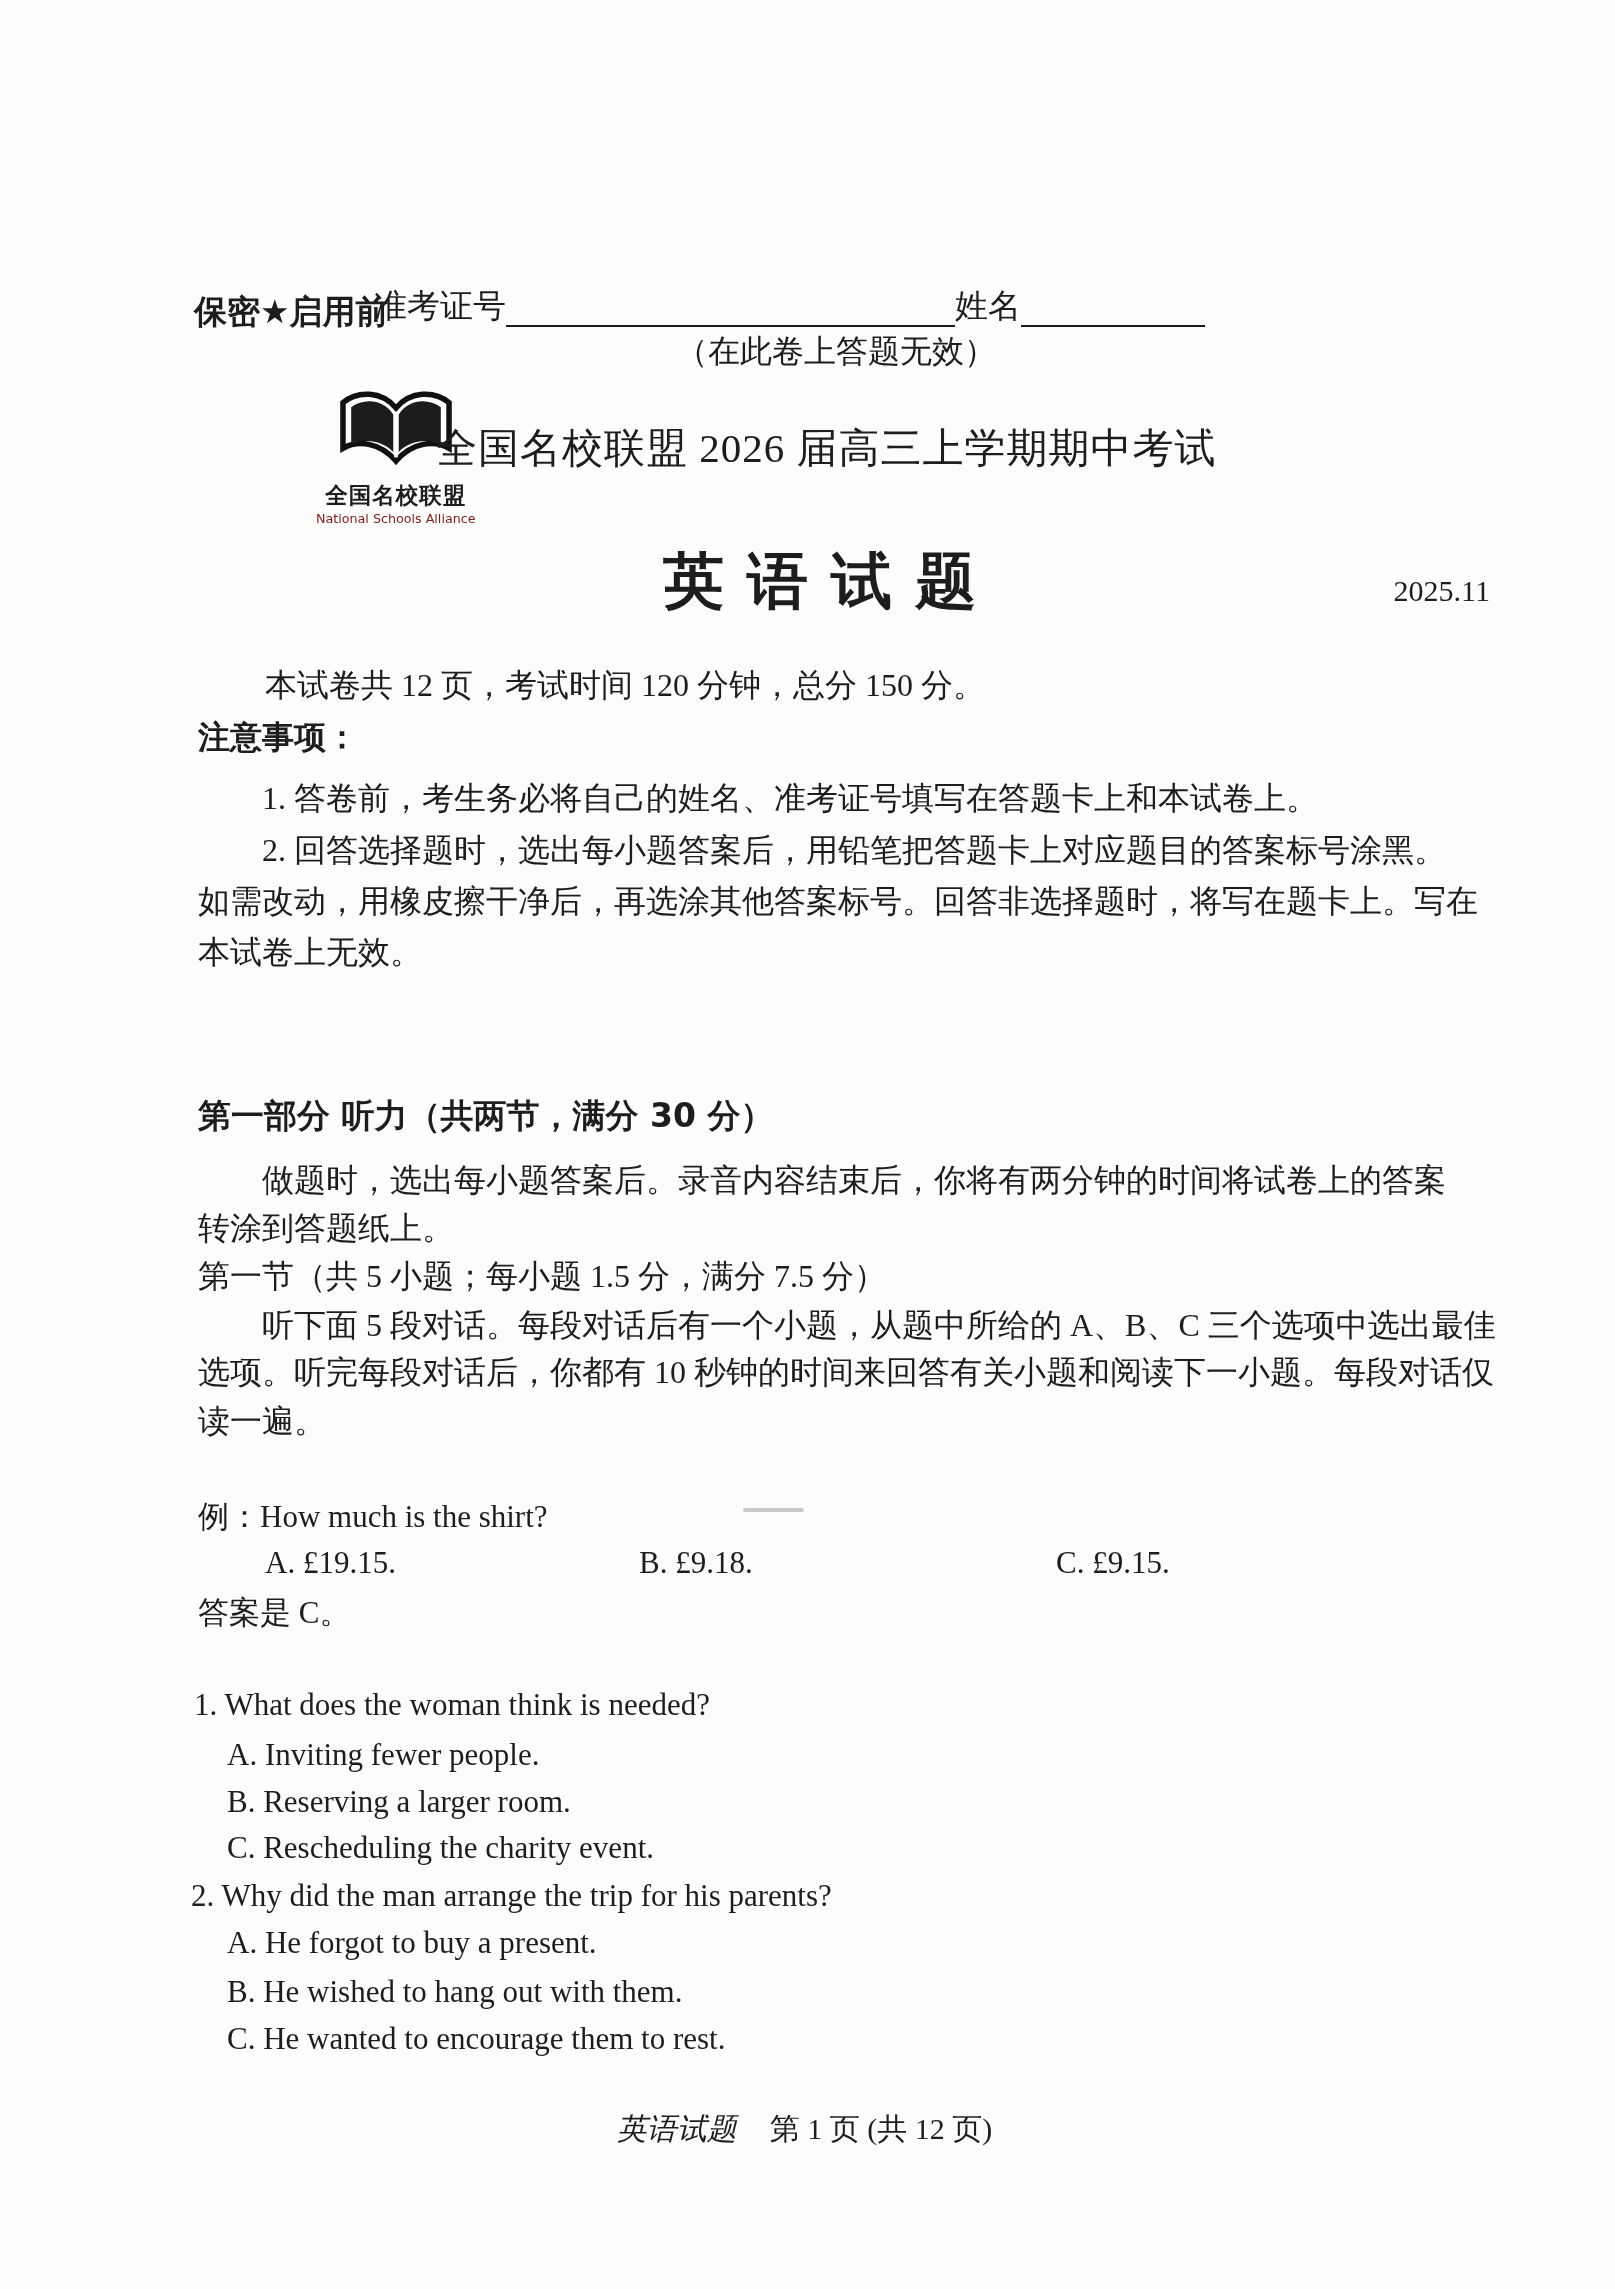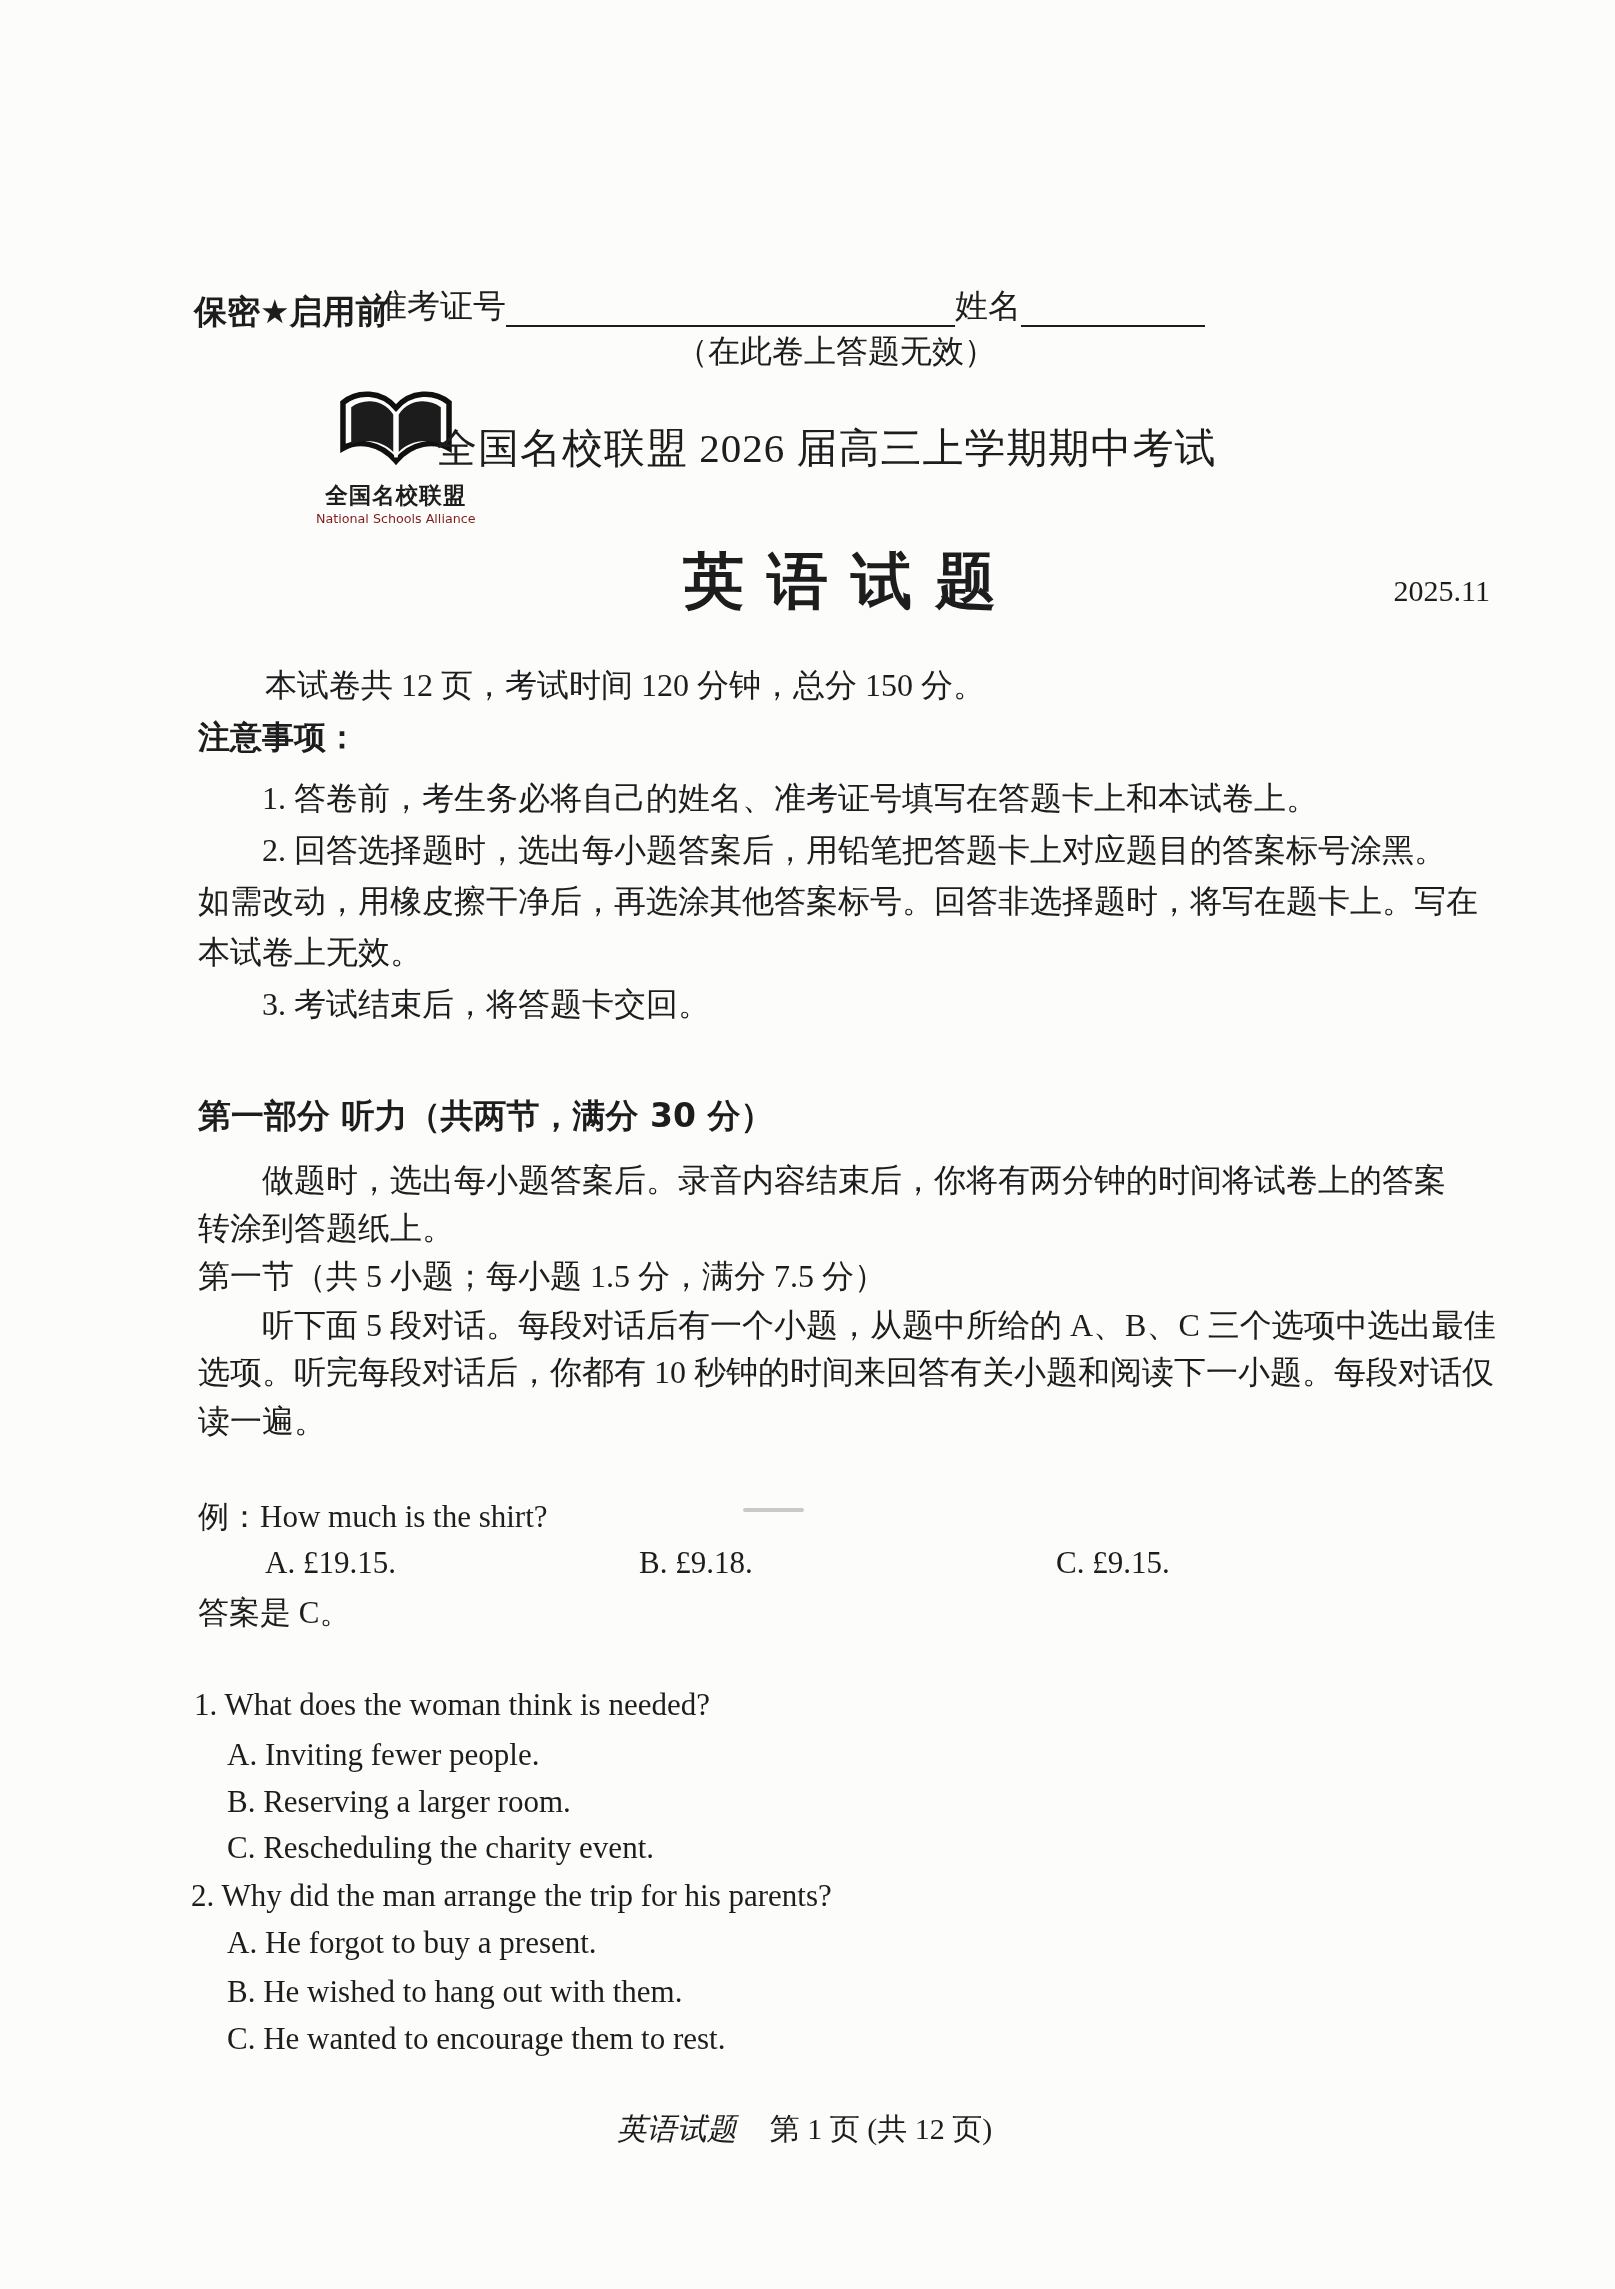--- a/index.html
+++ b/index.html
@@ -9,21 +9,21 @@
     margin:0 auto;
     background:#fcfcfb;
     color:#1d1d1d;
     font-family:"Liberation Serif","DejaVu Serif",serif;
     overflow:hidden;
   }
   .abs { position:absolute; white-space:nowrap; }
   .cn  { font-size:31px; line-height:1.25; }
   .heiti { font-family:"DejaVu Sans","Liberation Sans",sans-serif; font-weight:bold; }
   .blank { display:inline-block; border-bottom:2.9px solid #1d1d1d; height:35px; vertical-align:bottom; }
-  .subject-title { font-size:61px; font-weight:bold; letter-spacing:3.9px; font-family:"Liberation Serif","DejaVu Serif",serif;margin-left:20px; }
+  .subject-title { font-size:61px; font-weight:bold; letter-spacing:3.9px; font-family:"Liberation Serif","DejaVu Serif",serif; }
   .exam-session { font-size:41px; letter-spacing:1px; }
   .opt-row span { position:absolute; font-size:31px; }
   .footer { left:0; width:1609px; text-align:center; font-size:30px; }
   .footer .paper-name { font-style:italic; margin-right:33px; }
   .artifact { position:absolute; background:#c9c9c9; border-radius:2px; }
   .logo-cn { font-size:22.5px; letter-spacing:1px; }
   .logo-en { font-size:12.7px; font-family:"DejaVu Sans","Liberation Sans",sans-serif; color:#7f1d1d; }
 </style>
 </head>
 <body>
@@ -54,21 +54,20 @@
   <div class="abs subject-title" style="left:663px; top:541px;">英 语 试 题</div>
   <div class="abs" style="right:125px; top:574px; font-size:30px;">2025.11</div>
 
   <div class="abs cn" style="left:265px; top:665px; font-size:32px;">本试卷共 12 页，考试时间 120 分钟，总分 150 分。</div>
 
   <div class="abs heiti" style="left:198px; top:716px; font-size:32px;">注意事项：</div>
   <div class="abs cn" style="left:262px; top:778px; font-size:32px;">1. 答卷前，考生务必将自己的姓名、准考证号填写在答题卡上和本试卷上。</div>
   <div class="abs cn" style="left:262px; top:830px; font-size:32px;">2. 回答选择题时，选出每小题答案后，用铅笔把答题卡上对应题目的答案标号涂黑。</div>
   <div class="abs cn" style="left:198px; top:881px; font-size:32px;">如需改动，用橡皮擦干净后，再选涂其他答案标号。回答非选择题时，将写在题卡上。写在</div>
   <div class="abs cn" style="left:198px; top:932px; font-size:32px;">本试卷上无效。</div>
-  <div class="abs cn" style="left:262px; top:984px; font-size:32px;">3. 考试结束后，将答题卡交回。</div>
 
   <div class="abs heiti" style="left:198px; top:1094px; font-size:33px;">第一部分  听力（共两节，满分 30 分）</div>
   <div class="abs cn" style="left:262px; top:1160px; font-size:32px;">做题时，选出每小题答案后。录音内容结束后，你将有两分钟的时间将试卷上的答案</div>
   <div class="abs cn" style="left:198px; top:1208px; font-size:32px;">转涂到答题纸上。</div>
   <div class="abs cn" style="left:198px; top:1256px; font-size:32px;">第一节（共 5 小题；每小题 1.5 分，满分 7.5 分）</div>
   <div class="abs cn" style="left:262px; top:1305px; font-size:32px;">听下面 5 段对话。每段对话后有一个小题，从题中所给的 A、B、C 三个选项中选出最佳</div>
   <div class="abs cn" style="left:198px; top:1352px; font-size:32px;">选项。听完每段对话后，你都有 10 秒钟的时间来回答有关小题和阅读下一小题。每段对话仅</div>
   <div class="abs cn" style="left:198px; top:1401px; font-size:32px;">读一遍。</div>
 
   <div class="abs" style="left:198px; top:1496px; font-size:31px;">例：How much is the shirt?</div>

